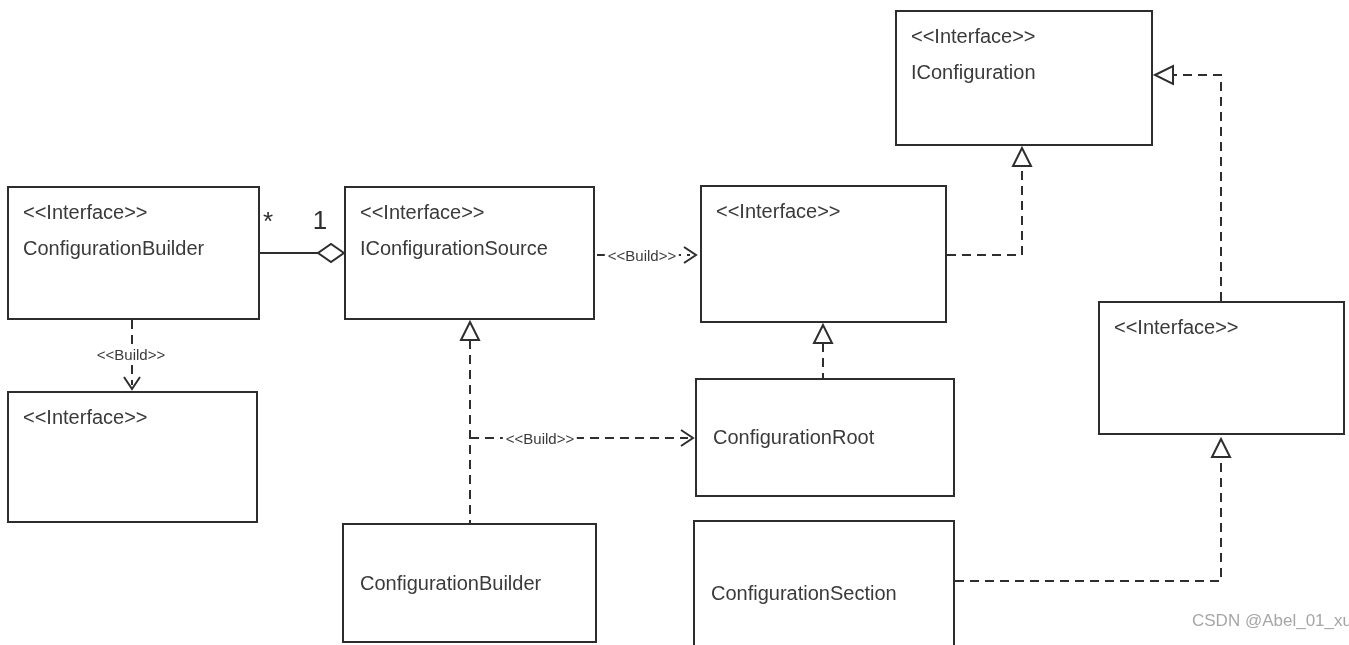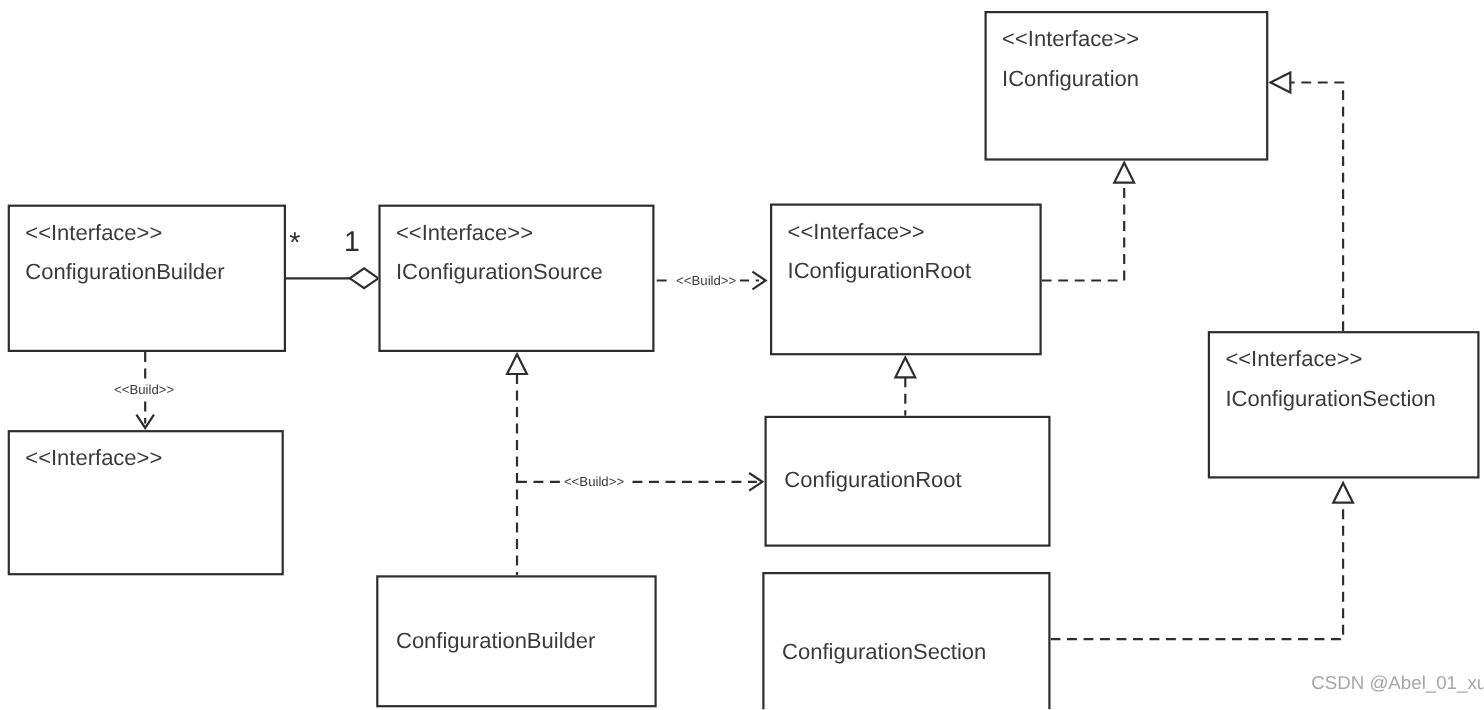--- a/index.html
+++ b/index.html
@@ -40,21 +40,21 @@
   .compartment-members {
     background:#f1f1f1;
     border-top:2px solid #2d2d2d;
     flex:none;
   }
 
   .edge-label {
     position:absolute;
     transform:translate(-50%,-50%);
     background:#ffffff;
-    font-size:12px;
+    font-size:15px;
     color:#3a3a3a;
     padding:0 3px;
     white-space:nowrap;
   }
   .mult-label {
     position:absolute;
     transform:translate(-50%,-50%);
     font-size:26px;
     color:#2e2e2e;
     white-space:nowrap;
@@ -140,29 +140,27 @@
     <div class="compartment-title">
       <div class="stereotype">&lt;&lt;Interface&gt;&gt;</div>
       <div class="class-name">IConfigurationSource</div>
     </div>
     <div class="compartment-members" style="height:40px"></div>
   </div>
 
   <div class="uml-box" style="left:700px;top:185px;width:247px;height:138px">
     <div class="compartment-title">
       <div class="stereotype">&lt;&lt;Interface&gt;&gt;</div>
-      <div class="class-name">IConfigurationRoot</div>
     </div>
     <div class="compartment-members" style="height:40px"></div>
   </div>
 
   <div class="uml-box" style="left:1098px;top:301px;width:247px;height:134px">
     <div class="compartment-title">
       <div class="stereotype">&lt;&lt;Interface&gt;&gt;</div>
-      <div class="class-name">IConfigurationSection</div>
     </div>
     <div class="compartment-members" style="height:37px"></div>
   </div>
 
   <div class="uml-box" style="left:7px;top:391px;width:251px;height:132px">
     <div class="compartment-title">
       <div class="stereotype">&lt;&lt;Interface&gt;&gt;</div>
     </div>
     <div class="compartment-members" style="height:38px"></div>
   </div>

